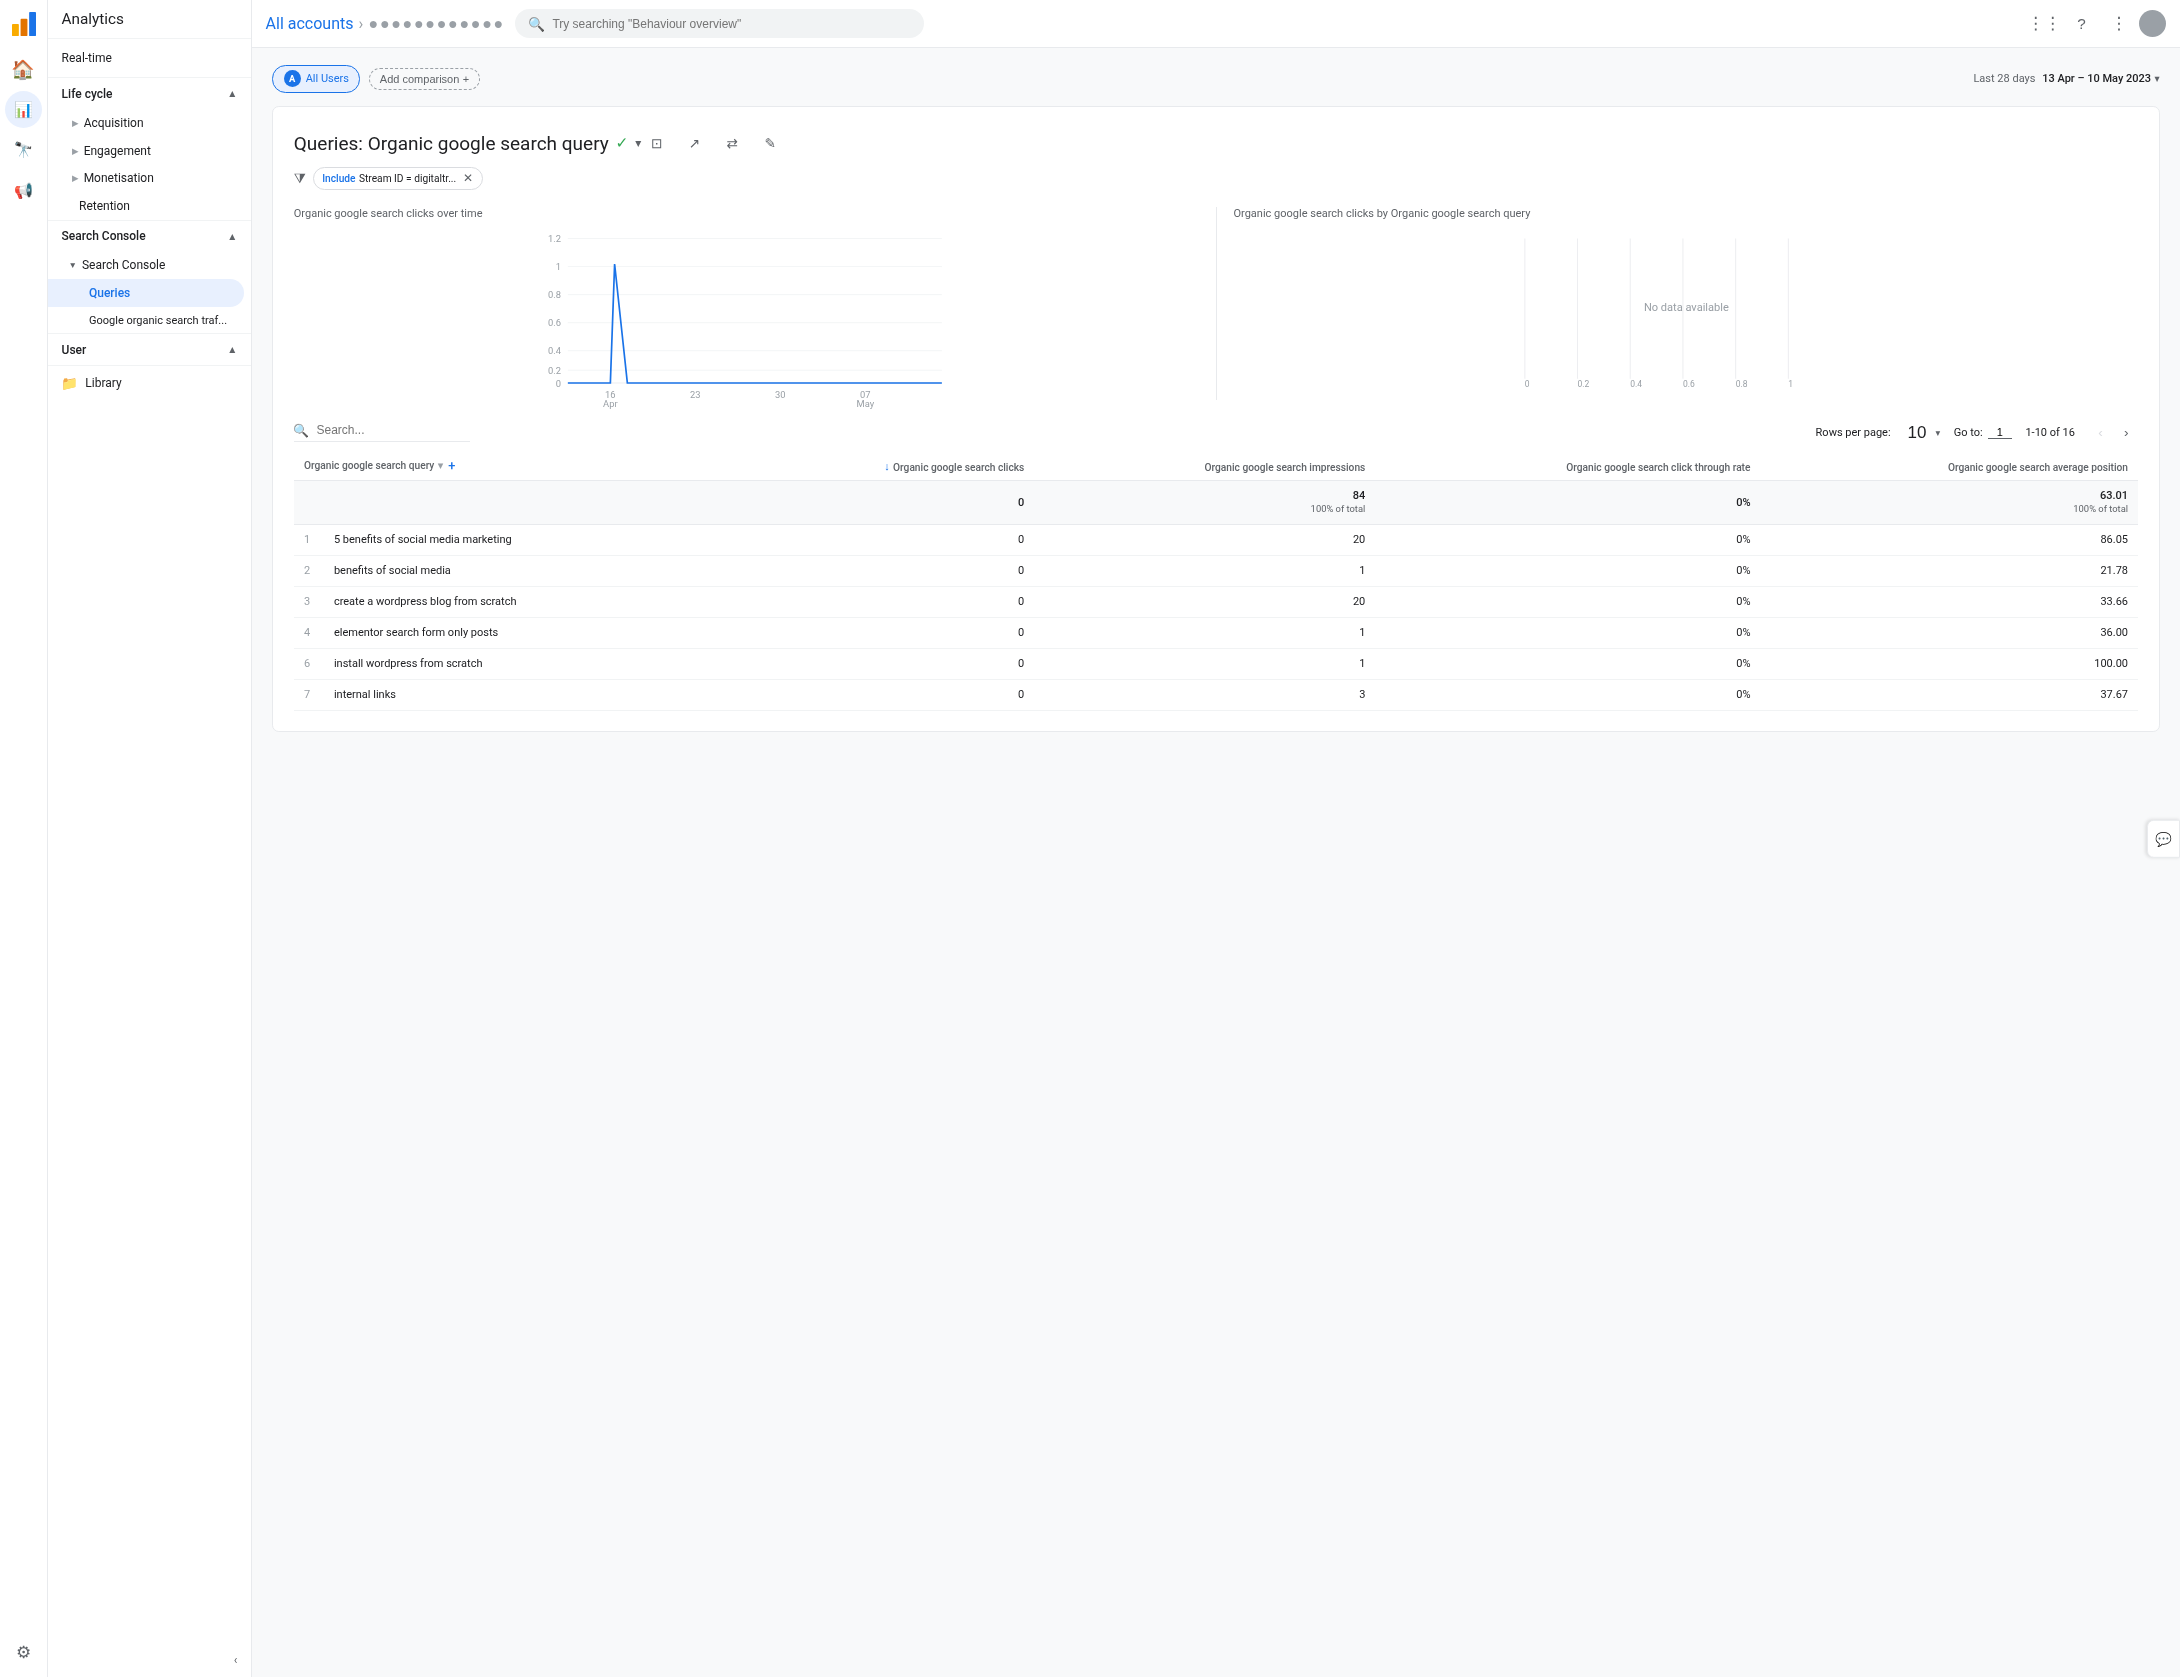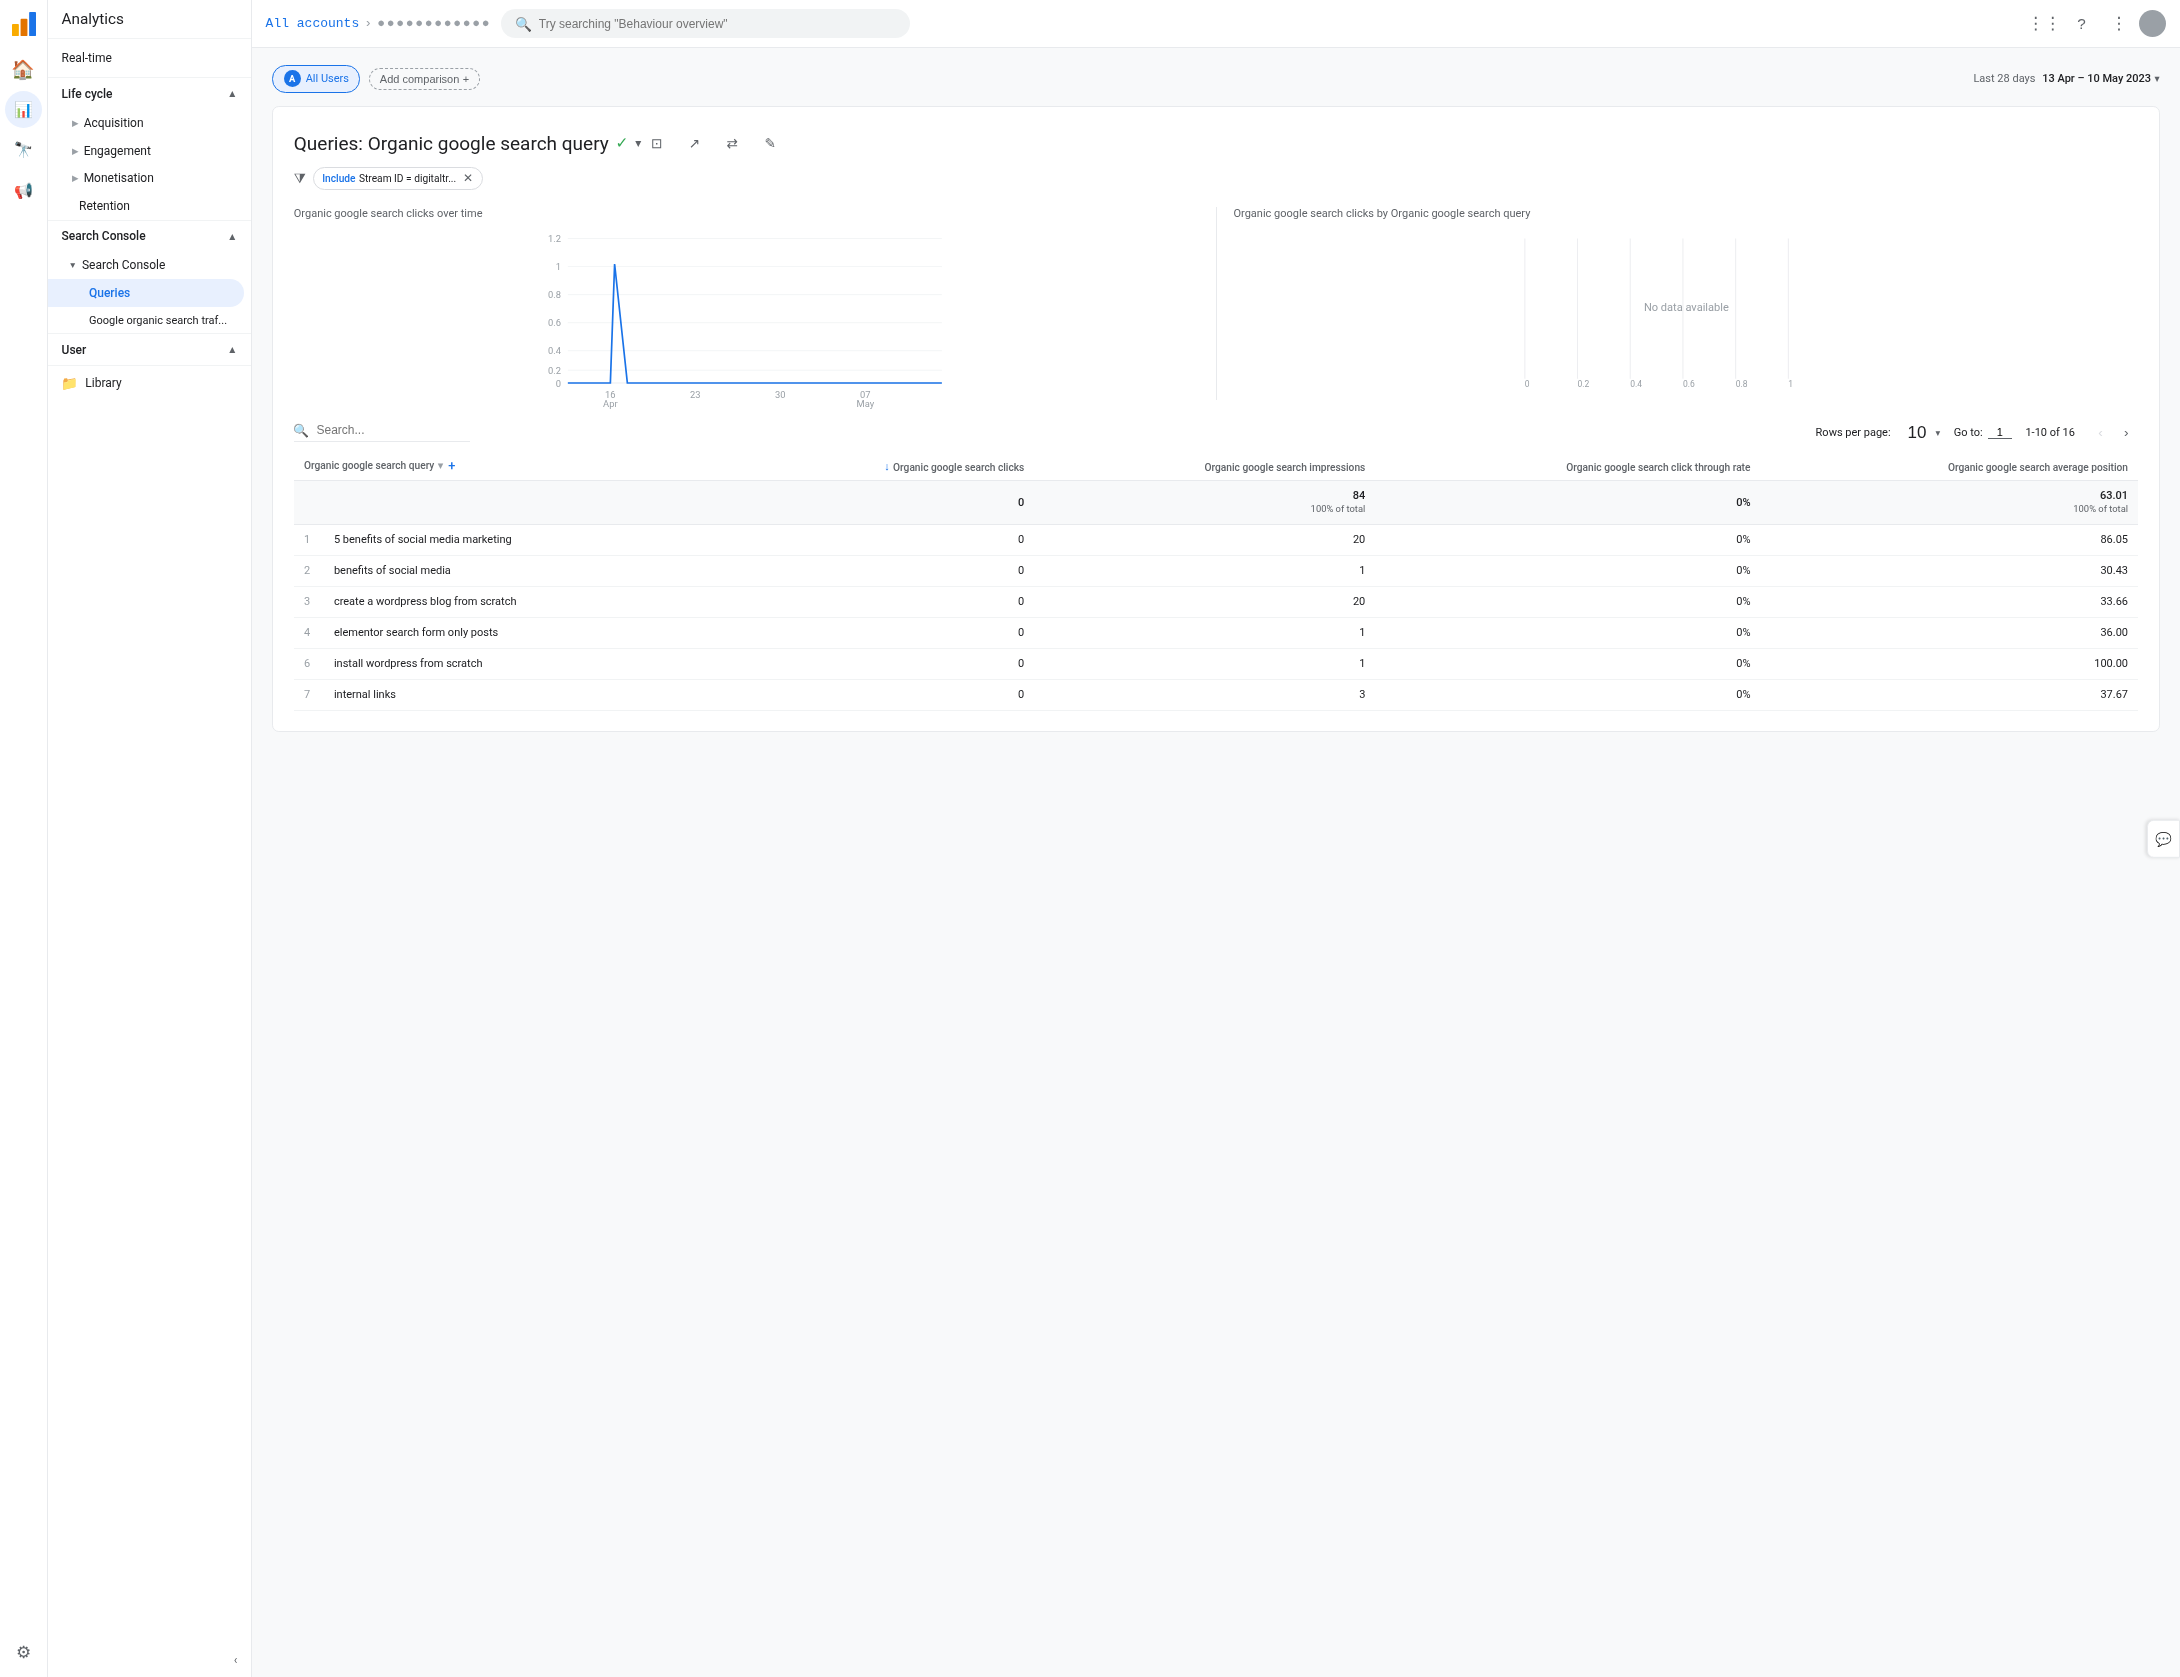--- a/index.html
+++ b/index.html
@@ -96,21 +96,21 @@
 
     <div style="margin-top:auto;padding:10.2px 13.6px;cursor:pointer;color:#5f6368;display:flex;justify-content:flex-end;">
       <span>‹</span>
     </div>
   </div>
 
   <div style="flex:1;display:flex;flex-direction:column;overflow:hidden;">
 
     <div style="display:flex;align-items:center;gap:10.2px;padding:6.8px 13.6px;background:#fff;border-bottom:0.9px solid #e8eaed;height:48px;">
 
-      <div style="display:flex;align-items:center;gap:5.1px;font-size:13px;color:#5f6368;flex-shrink:0;font-family:Liberation Mono, monospace;">
+      <div style="display:flex;align-items:center;gap:5.1px;font-size:16px;color:#5f6368;flex-shrink:0;">
         <span style="cursor:pointer;color:#1a73e8;">All accounts</span>
         <span style="color:#9aa0a6;">›</span>
         <span style="color:#9aa0a6;letter-spacing:1.7px;">●●●●●●●●●●●●</span>
       </div>
 
       <div style="flex:1;max-width:409px;display:flex;align-items:center;background:#f1f3f4;border-radius:20.4px;padding:6.8px 13.6px;gap:6.8px;">
         <span style="color:#5f6368;font-size:13.6px;">🔍</span>
         <input type="text" style="border: none; background: transparent; outline: none; font-size: 12px; color: rgb(32, 33, 36); width: 100%;" placeholder="Try searching &quot;Behaviour overview&quot;">
       </div>
 
@@ -317,21 +317,21 @@
     <td style="padding:8.5px 10.2px;border-bottom:0.9px solid #f1f3f4;text-align:right;color:#202124;">86.05</td>
   </tr>
               <tr style="">
     <td style="padding:8.5px 10.2px;border-bottom:0.9px solid #f1f3f4;color:#202124;">
       <span style="color:#9aa0a6;margin-right:10.2px;min-width:17px;display:inline-block;">2</span>
       <span>benefits of social media</span>
     </td>
     <td style="padding:8.5px 10.2px;border-bottom:0.9px solid #f1f3f4;text-align:right;color:#202124;">0</td>
     <td style="padding:8.5px 10.2px;border-bottom:0.9px solid #f1f3f4;text-align:right;color:#202124;">1</td>
     <td style="padding:8.5px 10.2px;border-bottom:0.9px solid #f1f3f4;text-align:right;color:#202124;">0%</td>
-    <td style="padding:8.5px 10.2px;border-bottom:0.9px solid #f1f3f4;text-align:right;color:#202124;">30.43</td>
+    <td style="padding:8.5px 10.2px;border-bottom:0.9px solid #f1f3f4;text-align:right;color:#202124;">21.78</td>
   </tr>
               <tr style="">
     <td style="padding:8.5px 10.2px;border-bottom:0.9px solid #f1f3f4;color:#202124;">
       <span style="color:#9aa0a6;margin-right:10.2px;min-width:17px;display:inline-block;">3</span>
       <span>create a wordpress blog from scratch</span>
     </td>
     <td style="padding:8.5px 10.2px;border-bottom:0.9px solid #f1f3f4;text-align:right;color:#202124;">0</td>
     <td style="padding:8.5px 10.2px;border-bottom:0.9px solid #f1f3f4;text-align:right;color:#202124;">20</td>
     <td style="padding:8.5px 10.2px;border-bottom:0.9px solid #f1f3f4;text-align:right;color:#202124;">0%</td>
     <td style="padding:8.5px 10.2px;border-bottom:0.9px solid #f1f3f4;text-align:right;color:#202124;">33.66</td>

